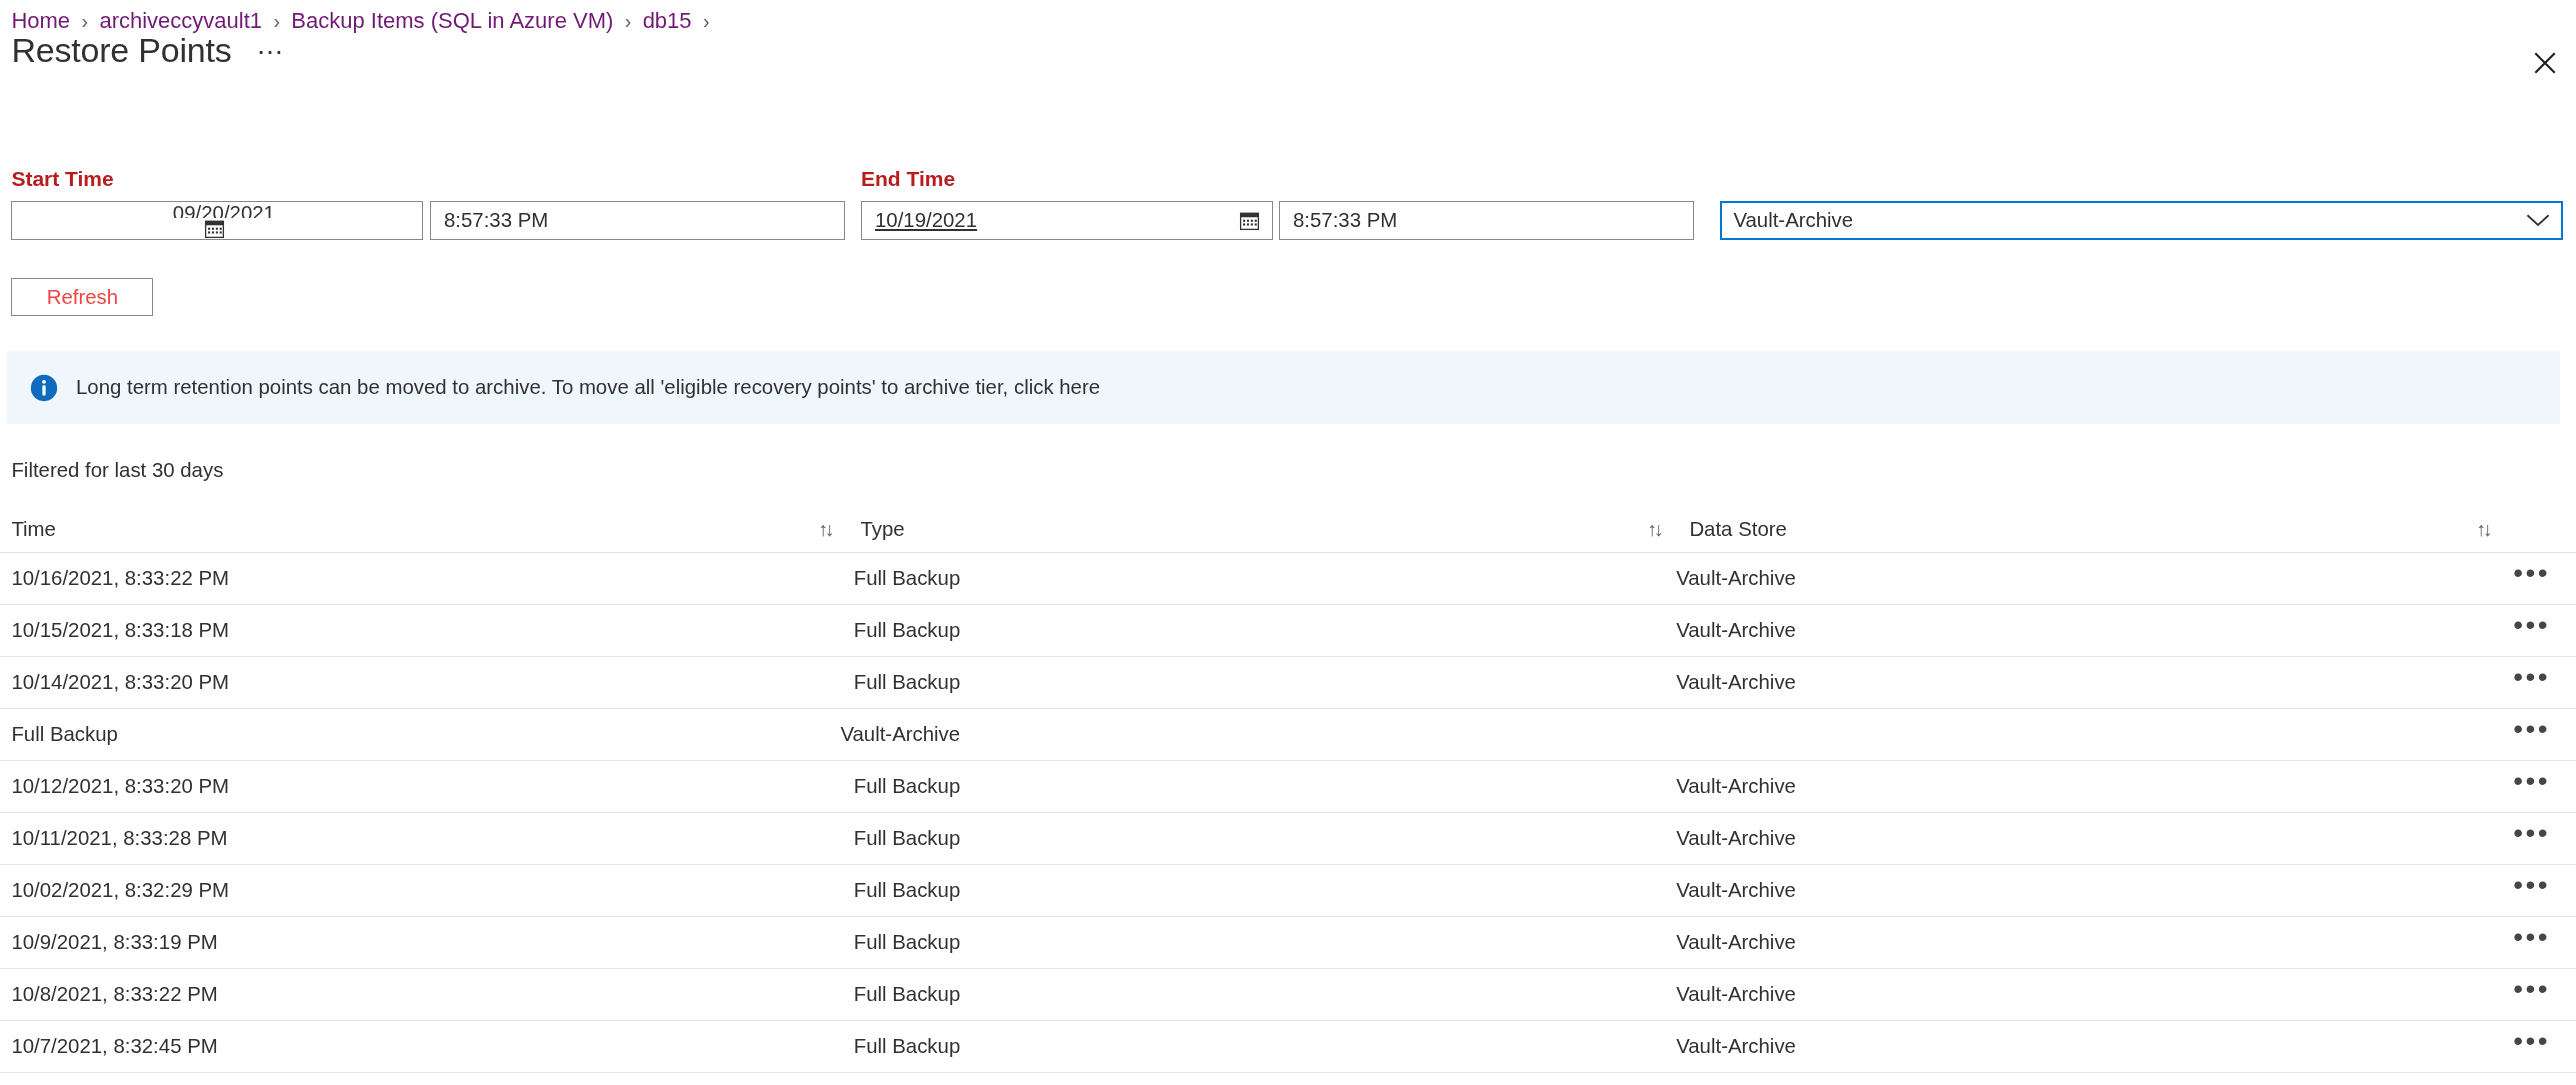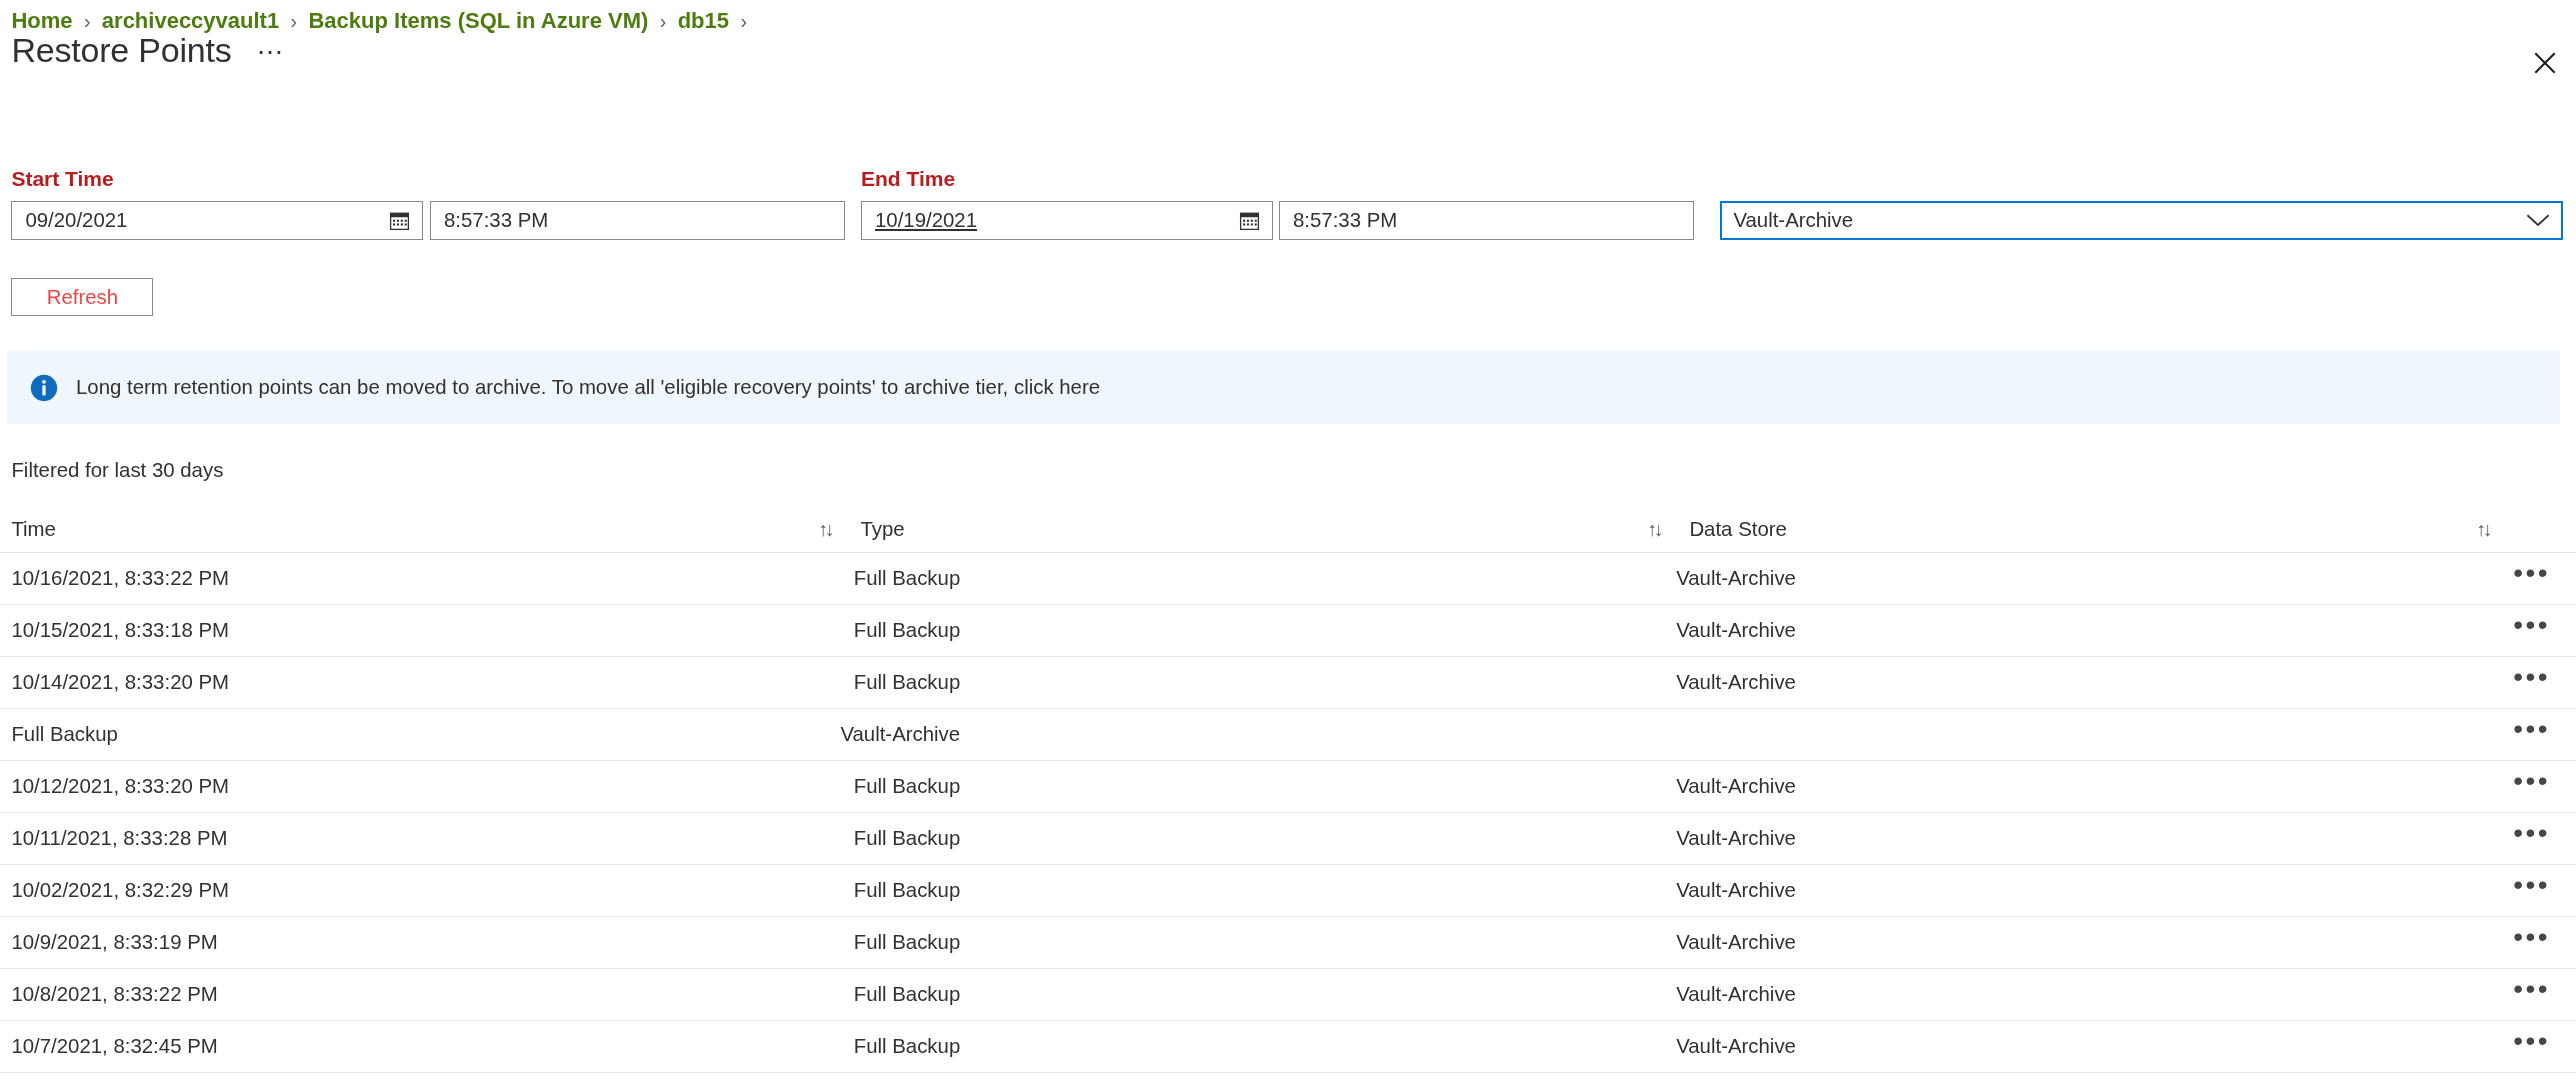--- a/index.html
+++ b/index.html
@@ -21,23 +21,22 @@
     position: absolute;
     left: 11.4px;
     top: 6.5px;
     display: flex;
     align-items: center;
     font-size: 22px;
     line-height: 28px;
     white-space: nowrap;
   }
   .crumb-link {
-    color: #4d7c0f;
-    cursor: pointer;
-    font-weight: bold;
+    color: #701a75;
+    cursor: pointer;
   }
   .crumb-sep {
     color: #605e5c;
     margin: 0 11.4px;
     font-size: 19.6px;
   }
 
   
   .title-row {
     position: absolute;
@@ -109,21 +108,21 @@
     overflow: hidden;
   }
   .cal-icon {
     width: 33px;
     margin-right: 6.5px;
     display: flex;
     justify-content: center;
     align-items: center;
     cursor: pointer;
   }
-  .f-start-date { left: 11.4px;   width: 412px; }
+  .f-start-date { left: 11.4px;   width: 412px; flex-direction: column; }
   .f-start-time { left: 430px;  width: 415px; }
   .f-end-date   { left: 861px; width: 412px; text-decoration: underline; }
   .f-end-time   { left: 1279px; width: 415px; }
 
   .f-store {
     left: 1720px;
     width: 843px;
     border: 2.4px solid #0078d4;
   }
   .f-store .val { padding-left: 11.4px; }

